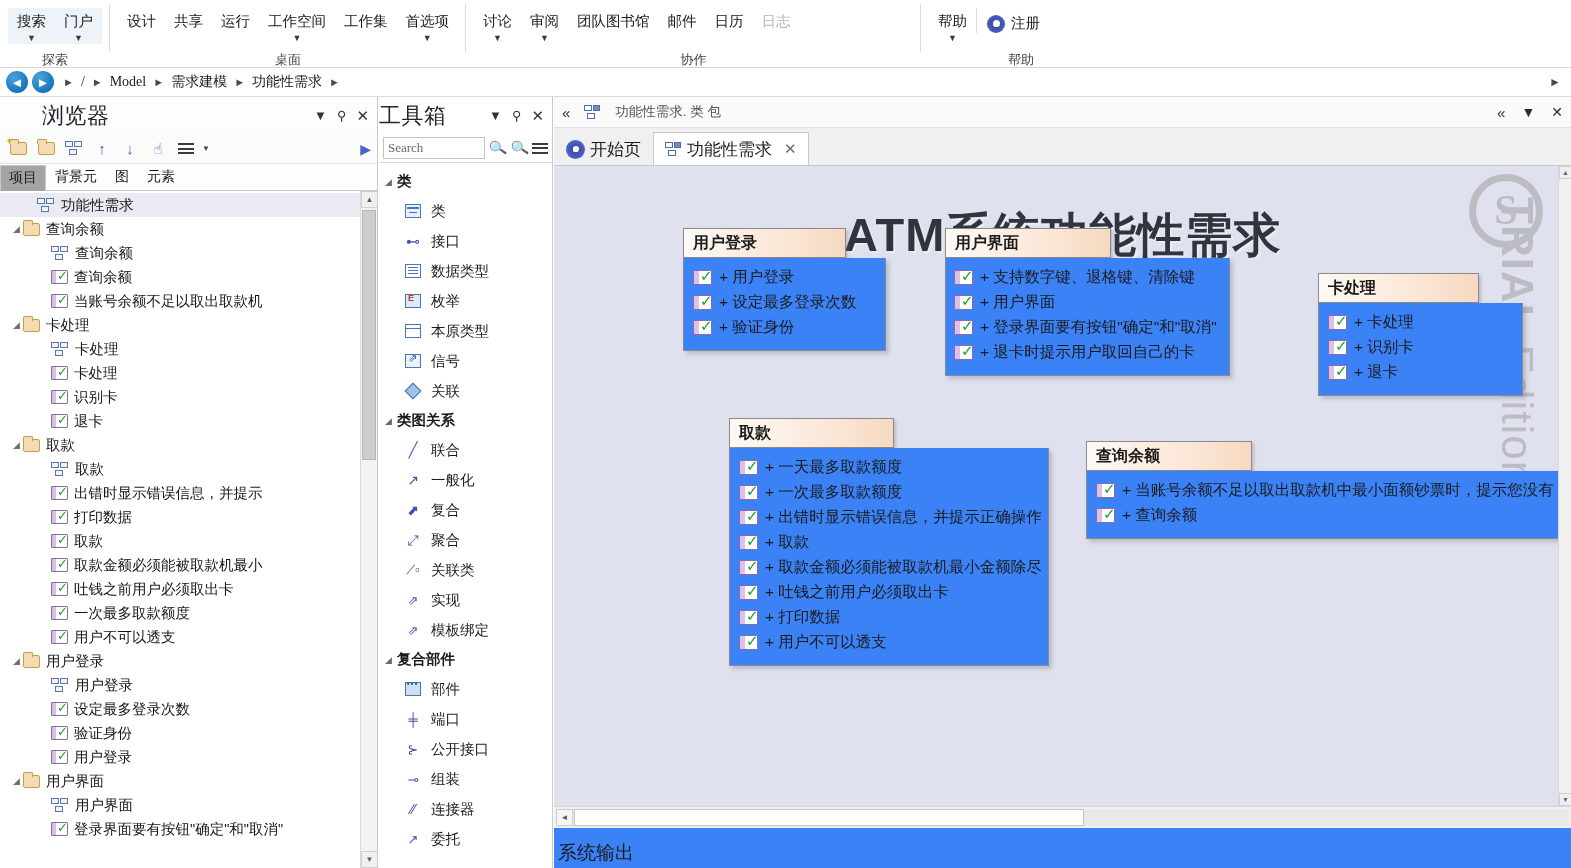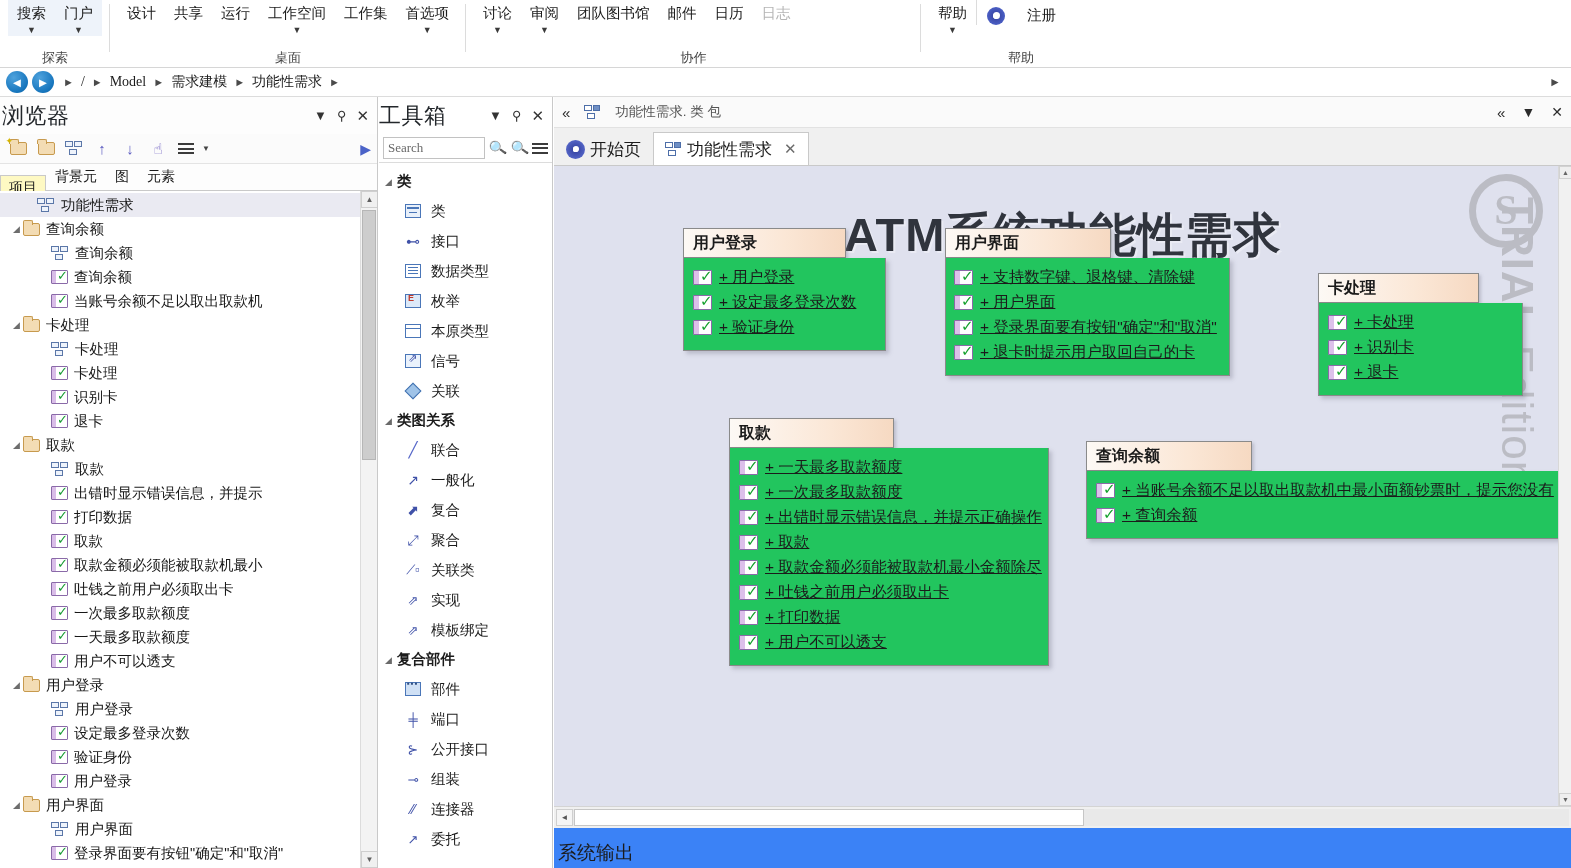--- a/index.html
+++ b/index.html
@@ -17,33 +17,33 @@
   .ribbon {
     position: absolute; left: 0; top: 0; width: 1571px; height: 68px;
     background: #ffffff;
     border-bottom: 1px solid #d6d6d6;
     display: flex; align-items: stretch;
   }
   .rib-group { display: flex; flex-direction: column; height: 68px; position: relative; }
   .rib-group.sep::after {
     content: ""; position: absolute; right: 0; top: 4px; bottom: 16px; width: 1px; background: #dcdcdc;
   }
-  .rib-items { display: flex; align-items: flex-start; flex: 1; padding: 0 8px; }
+  .rib-items { display: flex; align-items: flex-start; flex: 1; padding: 8px 8px; }
   .rib-item {
     display: flex; flex-direction: column; align-items: center;
     padding: 4px 9px 0 9px; min-width: 36px; cursor: default;
   }
   .rib-item .lbl { font-size: 14.5px; line-height: 18px; color: #1b1b1b; white-space: nowrap; }
   .rib-item.dim .lbl { color: #b5b5b5; }
   .rib-item .caret { font-size: 9px; line-height: 12px; color: #3a3a3a; margin-top: 2px; }
   .rib-item.hl { background: #eef3fa; }
   .rib-group-label {
     text-align: center; font-size: 13px; color: #444; padding-bottom: 3px; line-height: 15px;
   }
-  .reg-btn { display: flex; align-items: center; gap: 22px; padding: 6px 10px 0 10px; text-align: center; }
+  .reg-btn { display: flex; align-items: center; gap: 6px; padding: 6px 10px 0 10px; text-align: center; }
   .reg-icon {
     width: 18px; height: 18px; border-radius: 50%;
     background: radial-gradient(circle at 50% 50%, #ffffff 22%, #3b49a8 24%, #4a5ec4 70%, #2c3a90 100%);
     position: relative; flex: none;
   }
   .reg-icon::before {
     content:""; position:absolute; left:50%; top:50%; width:7px; height:7px; margin:-3.5px 0 0 -3.5px;
     border-radius:50%; background:#fff;
   }
 
@@ -70,21 +70,21 @@
     font-size: 22px; color: #23272b; letter-spacing: .5px;
   }
   .pt-icons { margin-left: auto; display: flex; align-items: center; gap: 10px; color: #333; font-size: 13px; }
 
   
   .browser {
     position: absolute; left: 0; top: 97px; width: 378px; height: 771px;
     background: #fdfdfd; border-right: 1px solid #c9c9c9;
     display: flex; flex-direction: column;
   }
-  .browser-head { height: 37px; display: flex; align-items: center; padding: 0 8px 0 0; }
+  .browser-head { height: 37px; display: flex; align-items: center; padding: 0 8px 0 0; margin-left: 40px; }
   .browser-toolbar {
     height: 30px; display: flex; align-items: center; gap: 4px; padding: 0 6px;
     border-bottom: 1px solid #e4e4e4; background: #fbfbfb;
   }
   .tb-ic { width: 24px; height: 24px; display:flex; align-items:center; justify-content:center; }
   .folder {
     width: 17px; height: 13px; background: #f3dcb4; border: 1.3px solid #c79a4e; border-radius: 1px 2px 2px 2px;
     position: relative;
   }
   .folder::before {
@@ -104,21 +104,21 @@
   .arrow-up, .arrow-dn { color:#5b5bc0; font-size:15px; font-weight:bold; }
   .hamb { display:flex; flex-direction:column; gap:2.5px; }
   .hamb span { display:block; width:16px; height:2px; background:#3b3b3b; }
   .tb-play { margin-left:auto; color:#4b63c8; font-size:14px; }
 
   .browser-tabs { display:flex; align-items:flex-end; height:27px; border-bottom:1px solid #c9c9c9; padding-left:0; }
   .btab {
     font-size: 14px; padding: 3px 8px 4px 8px; color:#1b1b1b; cursor:default;
     border: 1px solid transparent; border-bottom: none; white-space: nowrap;
   }
-  .btab.active { background:#fef9c3; border-color:#c9c9c9; position:relative; top:11px; }
+  .btab.active { background:#a3a3a3; border-color:#c9c9c9; position:relative; top:1px; }
 
   .tree { flex:1; overflow:hidden; position:relative; background:#fff; padding-top:2px; }
   .trow {
     display:flex; align-items:center; height:24px; padding-left:4px; font-size:14.5px;
     white-space:nowrap; color:#171717;
   }
   .trow.sel { background:#eaeaf2; }
   .twisty { width:13px; text-align:center; color:#6d6d6d; font-size:9px; flex:none; }
   .tind { flex:none; }
   .ticon { flex:none; margin-right:6px; display:flex; align-items:center; }
@@ -252,22 +252,22 @@
 
   
   .ubox { position:absolute; }
   .ubox .hdr {
     height:30px; border:1px solid #8a8a8a; background:linear-gradient(to right,#fdf9f5 0%,#fbe7d6 62%,#f6d9c2 100%);
     display:flex; align-items:center; padding:0 9px; font-size:16px; font-weight:bold; color:#1b1b1b;
     box-shadow:2px 2px 3px rgba(120,120,140,.35);
     white-space:nowrap;
   }
   .ubox .body {
-    border:1px solid #8a8a8a; border-top:none; background:#22c55e;
-    padding:7px 9px 10px 9px; box-shadow:3px 3px 4px rgba(120,120,140,.35);text-decoration:underline;
+    border:1px solid #8a8a8a; border-top:none; background:#3b82f6;
+    padding:7px 9px 10px 9px; box-shadow:3px 3px 4px rgba(120,120,140,.35);
   }
   .urow { display:flex; align-items:center; gap:7px; height:25px; font-size:15.5px; color:#1b1b1b; white-space:nowrap; }
   .uchk {
     width:19px; height:15px; border:1.4px solid #8a6aa8; background:#fff; position:relative; flex:none; border-radius:1px;
   }
   .uchk::before { content:""; position:absolute; left:0; top:0; bottom:0; width:5px; background:#dcc0ea; }
   .uchk::after { content:"✓"; position:absolute; left:6px; top:-4px; font-size:15px; color:#14a02c; font-weight:bold; }
 
   
   .hsb {
@@ -600,28 +600,20 @@
               <span class="reqicon"></span>
             </span>
             <span class="tlabel">一次最多取款额度</span>
           </div>
           <div class="trow">
             <span class="tind" style="width: 34px;"></span>
             <span class="twisty"></span>
             <span class="ticon">
               <span class="reqicon"></span>
             </span>
-            <span class="tlabel">一天最多取款额度</span>
-          </div>
-          <div class="trow">
-            <span class="tind" style="width: 34px;"></span>
-            <span class="twisty"></span>
-            <span class="ticon">
-              <span class="reqicon"></span>
-            </span>
             <span class="tlabel">用户不可以透支</span>
           </div>
           <div class="trow">
             <span class="tind" style="width: 6px;"></span>
             <span class="twisty">◢</span>
             <span class="ticon">
               <span class="folder"></span>
             </span>
             <span class="tlabel">用户登录</span>
           </div>

